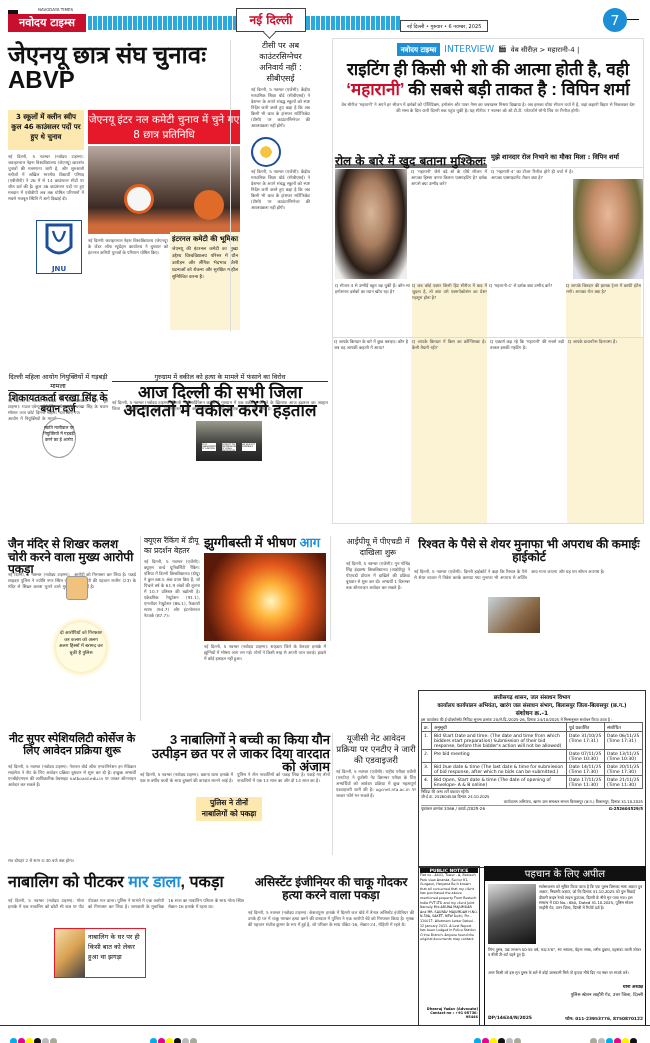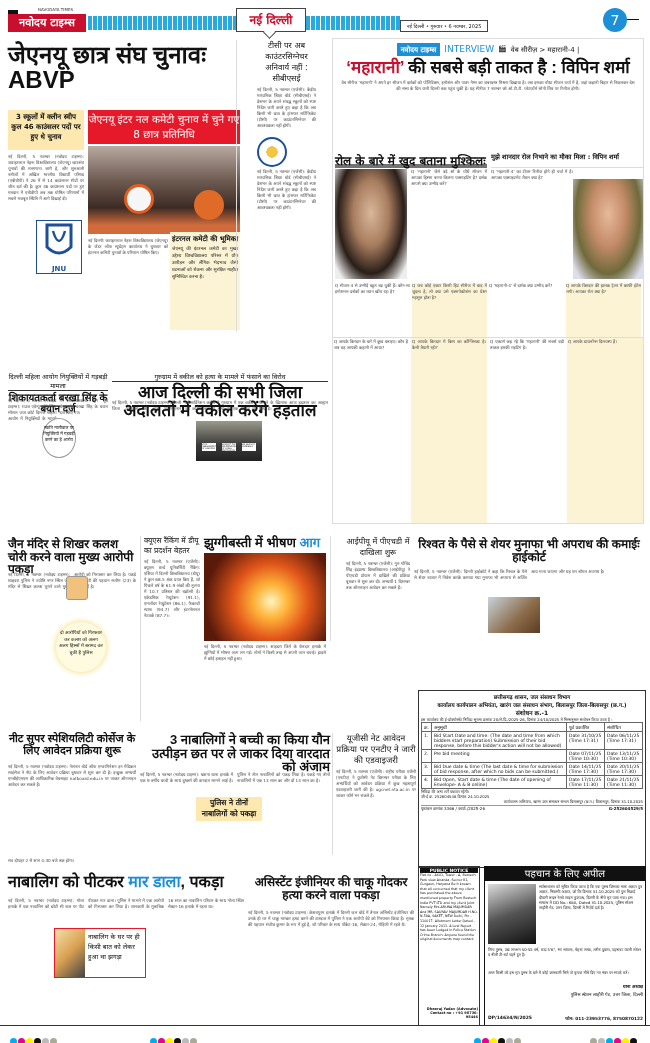--- a/index.html
+++ b/index.html
@@ -56,34 +56,35 @@
 <div class="abs photo" style="left:88px;top:146px;width:152px;height:88px;background:linear-gradient(180deg,#b8a9a0 0,#6d5a50 40%,#3c2b25 70%,#d16b3b 90%)">
   <div class="abs" style="left:36px;top:38px;width:30px;height:30px;border-radius:50%;background:#f6f6f6;border:3px solid #e25d1e"></div>
   <div class="abs" style="left:106px;top:44px;width:30px;height:30px;border-radius:50%;background:#e06a28"></div>
 </div>
 <div class="abs txt" style="left:88px;top:238px;width:80px;height:92px;overflow:hidden">नई दिल्लीः जवाहरलाल नेहरू विश्वविद्यालय (जेएनयू) के जेंडर ऑफ स्टूडेंट्स कार्यालय ने बुधवार को इंटरनल कमिटी चुनावों के परिणाम घोषित किए।</div>
 <div class="abs cream" style="left:170px;top:232px;width:70px;height:98px;padding:2px">
   <div style="font-size:7px;font-weight:bold;text-align:center;margin-bottom:2px">इंटरनल कमेटी की भूमिका</div>
   <div class="txt" style="font-size:4.6px;line-height:7px;color:#222">जेएनयू की इंटरनल कमेटी का मुख्य उद्देश्य विश्वविद्यालय परिसर में यौन उत्पीड़न और लैंगिक भेदभाव जैसी घटनाओं को रोकना और सुरक्षित माहौल सुनिश्चित करना है।</div>
 </div>
 
-<div class="abs col" style="left:236px;top:40px;width:80px;height:292px;padding-left:20px">
+<div class="abs col" style="left:230px;top:40px;width:80px;height:292px;padding-left:20px">
   <div style="font-size:8px;text-align:center;line-height:11px;margin-bottom:3px">टीसी पर अब काउंटरसिग्नेचर अनिवार्य नहीं : सीबीएसई</div>
   <div class="txt" style="height:48px;overflow:hidden">नई दिल्ली, 5 नवम्बर (एजेंसी): केंद्रीय माध्यमिक शिक्षा बोर्ड (सीबीएसई) ने देशभर के अपने संबद्ध स्कूलों को स्पष्ट निर्देश जारी करते हुए कहा है कि अब किसी भी छात्र के ट्रांसफर सर्टिफिकेट (टीसी) पर काउंटरसिग्नेचर की आवश्यकता नहीं होगी।</div>
   <div style="width:30px;height:30px;border-radius:50%;border:2px solid #1d4e9a;margin:2px 0;background:radial-gradient(circle,#f4c542 0,#f4c542 30%,#fff 32%)"></div>
   <div class="txt" style="height:190px;overflow:hidden">नई दिल्ली, 5 नवम्बर (एजेंसी): केंद्रीय माध्यमिक शिक्षा बोर्ड (सीबीएसई) ने देशभर के अपने संबद्ध स्कूलों को स्पष्ट निर्देश जारी करते हुए कहा है कि अब किसी भी छात्र के ट्रांसफर सर्टिफिकेट (टीसी) पर काउंटरसिग्नेचर की आवश्यकता नहीं होगी।</div>
 </div>
 
 <div class="abs" style="left:332px;top:38px;width:312px;height:300px;border:1px solid #ddd">
   <div style="height:16px;display:flex;align-items:center;justify-content:center;gap:4px;font-size:7px;margin-top:2px">
     <span style="background:#1d8fd6;color:#fff;padding:2px 4px;font-weight:bold">नवोदय टाइम्स</span>
     <span style="color:#1d8fd6;font-size:9px">INTERVIEW</span>
     <span style="color:#c8102e">🎬</span>
     <span>वेब सीरीज़ &gt; महारानी-4 |</span>
   </div>
+  <div class="h1" style="font-size:17px;text-align:center;margin-top:4px">राइटिंग ही किसी भी शो की आत्मा होती है, वही</div>
   <div class="h1" style="font-size:17px;text-align:center;margin-top:2px"><span class="red">‘महारानी’</span><span> की सबसे बड़ी ताकत है : विपिन शर्मा</span></div>
   <div class="txt" style="padding:3px 6px;height:28px;overflow:hidden;text-align:center">वेब सीरीज 'महारानी' ने अपने हर सीजन में दर्शकों को पॉलिटिक्स, इमोशंस और पावर गेम्स का जबरदस्त मिश्रण दिखाया है। अब इसका चौथा सीजन चर्चा में है, जहां कहानी बिहार से निकलकर देश की सत्ता के दिल यानी दिल्ली तक पहुंच चुकी है। यह सीरीज 7 नवम्बर को ओ.टी.टी. प्लेटफॉर्म सोनी लिव पर रिलीज होगी।</div>
   <div class="abs" style="left:2px;top:113px;width:152px;height:16px;font-size:12px;font-weight:bold;border-bottom:4px solid #737373">रोल के बारे में खुद बताना मुश्किलः शार्दुल भारद्वाज</div>
   <div class="abs" style="left:158px;top:113px;width:152px;height:16px;font-size:6.5px;font-weight:bold;border-bottom:1px solid #ddd">मुझे शानदार रोल निभाने का मौका मिला : विपिन शर्मा</div>
   <div class="abs" style="left:2px;top:130px;width:72px;height:110px;background:radial-gradient(ellipse at 50% 40%,#d9b79a 0,#a87d5f 35%,#2a1e18 65%,#eee 90%)"></div>
   <div class="abs txt" style="left:78px;top:130px;width:76px;height:110px;overflow:hidden">Q 'महारानी' जैसे बड़े शो के चौथे सीजन में आपका हिस्सा बनना कितना एक्साइटिंग है? दर्शक आपसे क्या उम्मीद करें?</div>
   <div class="abs txt" style="left:158px;top:130px;width:82px;height:110px;overflow:hidden">Q 'महारानी-4' का टीजर रिलीज होने ही चर्चा में है। आपका एक्साइटमेंट लैवल क्या है?</div>
   <div class="abs" style="left:240px;top:140px;width:70px;height:100px;background:radial-gradient(ellipse at 50% 35%,#e7b99a 0,#c48b68 35%,#6f6a3b 65%,#dde 90%)"></div>
   <div class="abs" style="left:2px;top:244px;width:306px;height:54px;display:grid;grid-template-columns:1fr 1fr 1fr 1fr;gap:2px">
     <div class="txt" style="overflow:hidden">Q सीजन-4 से उम्मीदें बहुत बढ़ चुकी हैं। कौन-सा इमोशनल दर्शकों का ध्यान खींच रहा है?</div>

